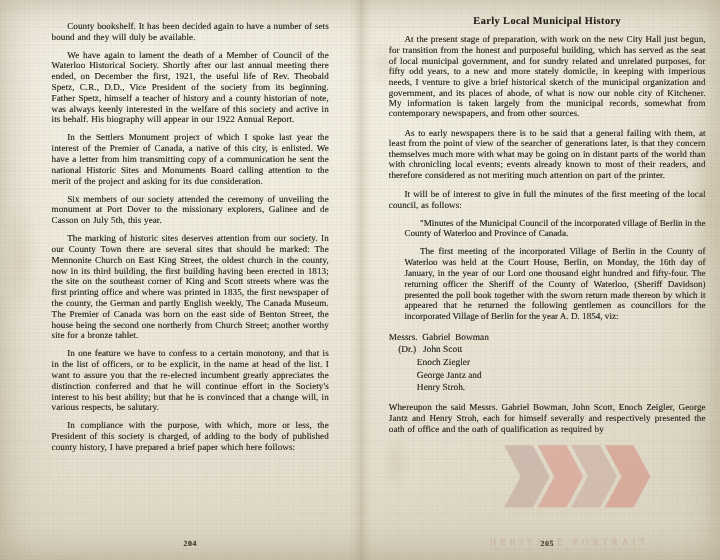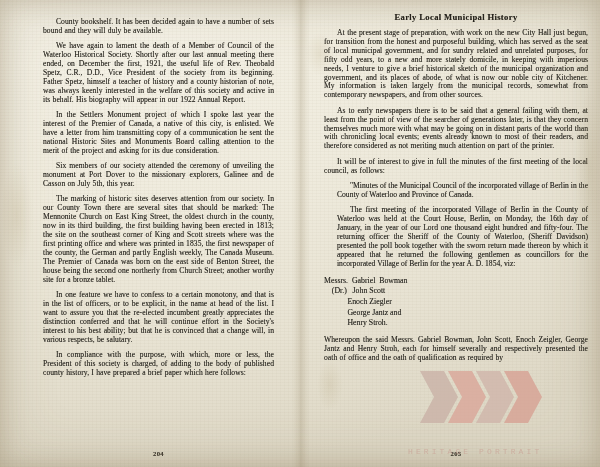--- a/index.html
+++ b/index.html
@@ -122,21 +122,21 @@
     right:4px;bottom:4px;
     width:206px;height:96px;
     pointer-events:none;
     opacity:.92;
   }
   #wm-chevrons{
     position:absolute;left:28px;top:0;width:124px;height:60px;
   }
   #wm-text{
     position:absolute;left:18px;bottom:7px;
-    font-family:Liberation Mono, monospace;
+    font-family:Liberation Serif, serif;
     font-size:8px;
     letter-spacing:3.1px;
     color:#c9a295;
     opacity:.75;
     white-space:nowrap;
   }
   #wm-ghost{
     position:absolute;left:10px;bottom:22px;
     font-family:"Liberation Sans", sans-serif;
     font-size:20px;

